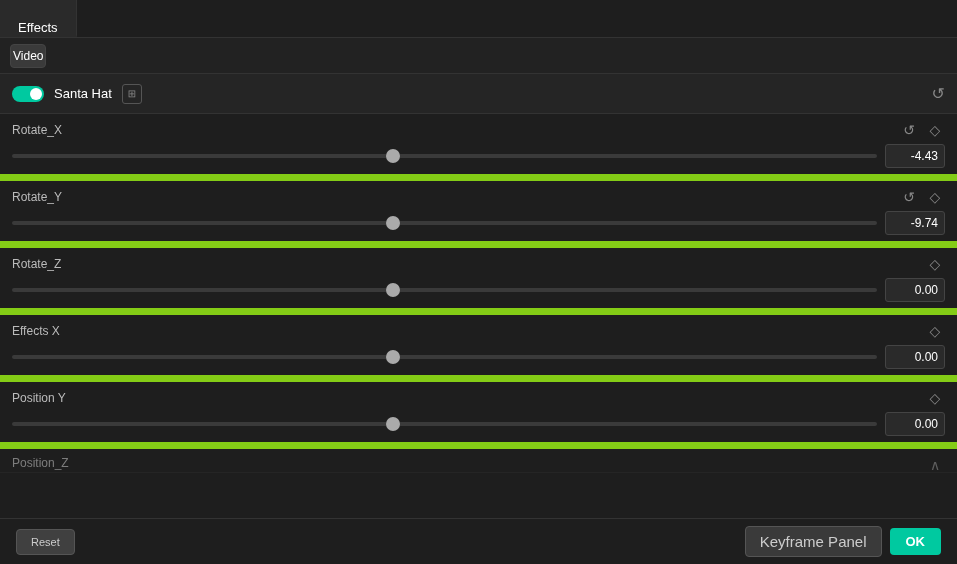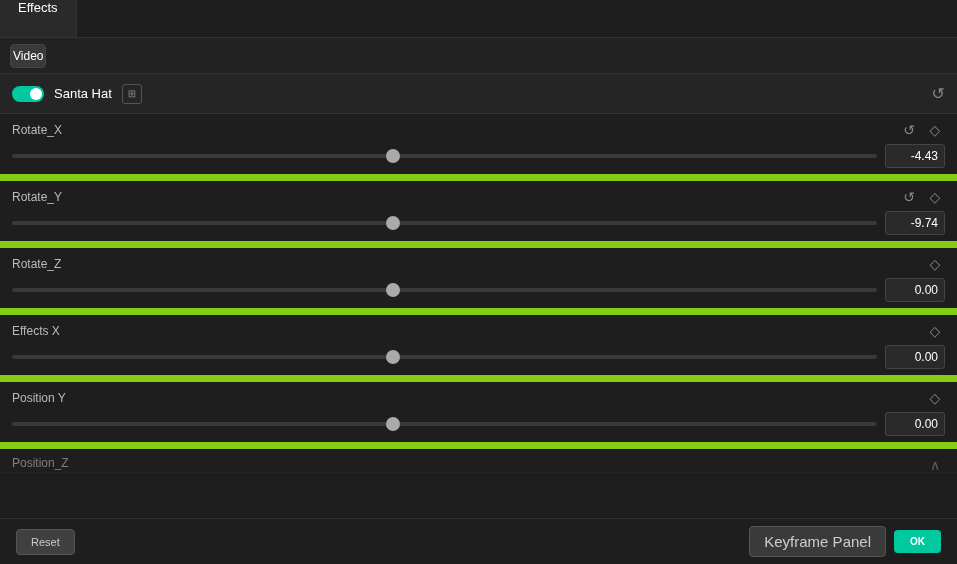--- a/index.html
+++ b/index.html
@@ -16,21 +16,21 @@
     
     .tab-bar {
       display: flex;
       background: #1e1e1e;
       border-bottom: 1px solid #333;
       height: 38px;
     }
     .tab {
       padding: 0 18px;
       display: flex;
-      align-items: flex-start;
+      align-items: flex-end;
       cursor: pointer;
       color: #ccc;
       font-size: 13px;
       border-right: 1px solid #333;
     }
     .tab.active {
       background: #2a2a2a;
       border-bottom: 2px solid #2a2a2a;
       color: #fff;
     }
@@ -221,21 +221,21 @@
       cursor: pointer;
       font-size: 15px;
     }
     .ok-btn {
       background: #00c9a0;
       border: none;
       border-radius: 4px;
       color: #fff;
       padding: 6px 16px;
       cursor: pointer;
-      font-size: 10px;
+      font-size: 13px;
       font-weight: bold;
     }
 
     
     .slider-row-partial {
       padding: 6px 12px;
       border-bottom: 1px solid #2a2a2a;
       opacity: 0.6;
       overflow: hidden;
       height: 24px;

